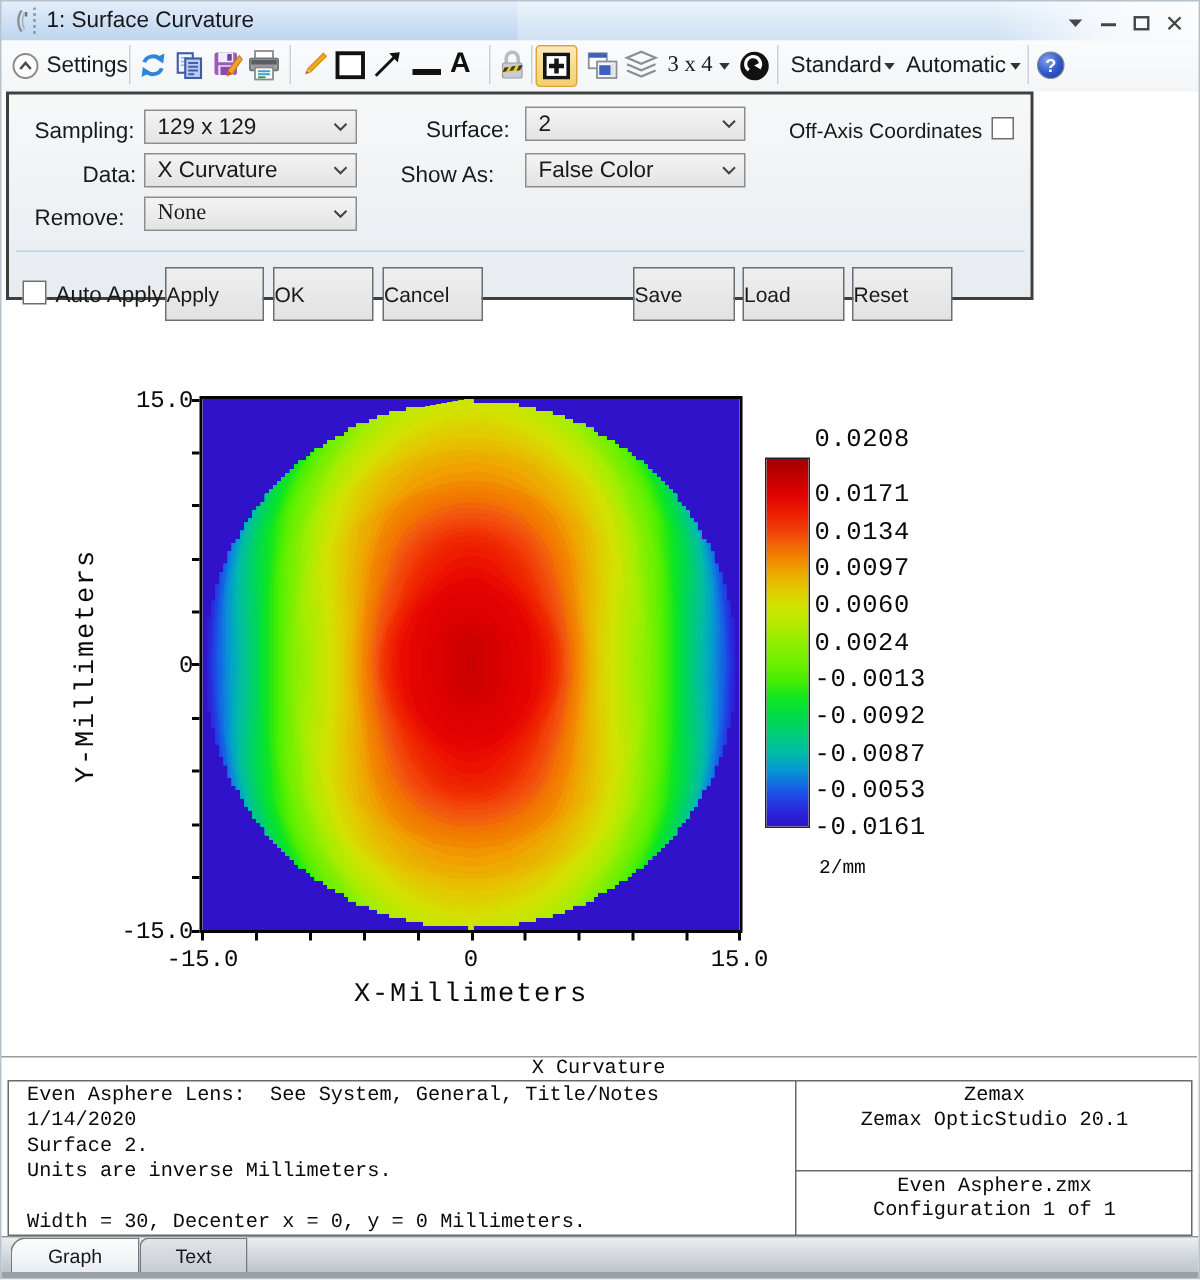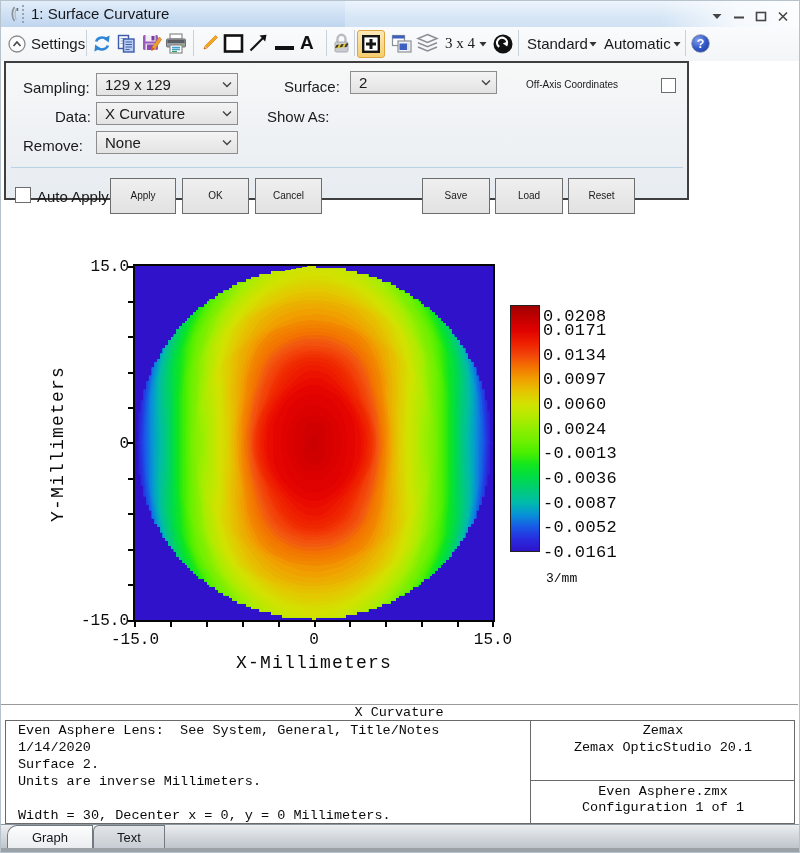--- a/index.html
+++ b/index.html
@@ -23,22 +23,22 @@
 
 #panel { left:4px; top:61px; width:685px; height:139px; border:2px solid #3f3f3f;
   background:linear-gradient(#f7f8f8,#e7ecf1); }
 .plabel { position:absolute; font-size:15px; color:#1a1a1a; }
 .dd { position:absolute; height:23px; border:1px solid #8d8d8d;
   background:linear-gradient(#f4f4f4,#e3e3e3); font-size:15px; color:#1a1a1a; }
 .dd span.val { position:absolute; left:8px; top:2px; }
 .dd svg.chev { position:absolute; right:5px; top:7px; }
 .cb { position:absolute; width:15px; height:15px; border:1px solid #6d6d6d; background:#fff; }
 .btn { position:absolute; top:115px; height:36px; border:1px solid #6d6d6d;
-  background:linear-gradient(#efefef,#e2e2e2); font-size:10px; color:#1a1a1a;
-  text-align:center; line-height:34px; }
+  background:linear-gradient(#efefef,#e2e2e2); font-size:14px; color:#1a1a1a;
+  text-align:left; line-height:34px; }
 #groove { position:absolute; left:5px; top:104px; width:672px; height:1px; background:#b9d2e4; }
 
 
 #plotbox { left:133px; top:264px; width:362px; height:358px; border:2px solid #050505; }
 .mono { font-family:"Liberation Mono", monospace; color:#0a0a0a; }
 .tick { position:absolute; background:#050505; }
 #cbar { left:510px; top:305px; width:30px; height:247px; border:1px solid #222; }
 .cblab { position:absolute; left:543px; font-size:17px; letter-spacing:0.4px; }
 
 
@@ -214,35 +214,41 @@
       </svg>
     </div>
   <span class="plabel" style="left:17px;top:45px;margin-left:32px;">Data:</span>
   <div class="dd" style="left:90px;top:39px;width:142px;">
       <span class="val">X Curvature</span>
       <svg class="chev" width="10" height="8">
         <path d="M1 1.5 L5 5.5 L9 1.5" fill="none" stroke="#444" stroke-width="1.4"></path>
       </svg>
     </div>
   <span class="plabel" style="left:17px;top:74px;">Remove:</span>
-  <div class="dd" style="left:90px;top:68px;width:142px;">
+  <div class="dd" style="left:90px;top:68px;width:142px;font-family:Liberation Serif, serif;">
       <span class="val">None</span>
       <svg class="chev" width="10" height="8">
         <path d="M1 1.5 L5 5.5 L9 1.5" fill="none" stroke="#444" stroke-width="1.4"></path>
       </svg>
     </div>
   <span class="plabel" style="left:261px;top:15px;margin-left:17px;">Surface:</span>
   <div class="dd" style="left:344px;top:8px;width:147px;">
       <span class="val">2</span>
       <svg class="chev" width="10" height="8">
         <path d="M1 1.5 L5 5.5 L9 1.5" fill="none" stroke="#444" stroke-width="1.4"></path>
       </svg>
     </div>
   <span class="plabel" style="left:261px;top:45px;">Show As:</span>
-  <span class="plabel" style="left:520px;top:16px;font-size:10px;">Off-Axis Coordinates</span>
+  <div class="dd" style="left:344px;top:39px;width:147px;">
+      <span class="val">False Color</span>
+      <svg class="chev" width="10" height="8">
+        <path d="M1 1.5 L5 5.5 L9 1.5" fill="none" stroke="#444" stroke-width="1.4"></path>
+      </svg>
+    </div>
+  <span class="plabel" style="left:520px;top:16px;font-size:14px;">Off-Axis Coordinates</span>
   <div class="cb" style="left:655px;top:15px;"></div>
   <div id="groove"></div>
   <div class="cb" style="left:9px;top:124px;width:16px;height:16px;"></div>
   <span class="plabel" style="left:31px;top:125px;">Auto Apply</span>
   <div class="btn" style="left:104px;width:66px;">Apply</div>
   <div class="btn" style="left:176px;width:67px;">OK</div>
   <div class="btn" style="left:249px;width:67px;">Cancel</div>
   <div class="btn" style="left:416px;width:68px;">Save</div>
   <div class="btn" style="left:489px;width:68px;">Load</div>
   <div class="btn" style="left:562px;width:67px;">Reset</div>
@@ -396,32 +402,32 @@
           <stop offset="0.75" stop-color="#00cc78"></stop>
           <stop offset="0.80" stop-color="#00bca8"></stop>
           <stop offset="0.85" stop-color="#0694d6"></stop>
           <stop offset="0.90" stop-color="#185ae6"></stop>
           <stop offset="0.95" stop-color="#282dde"></stop>
           <stop offset="1.00" stop-color="#2f12c9"></stop>
         </linearGradient>
       </defs>
       <rect width="28" height="245" fill="url(#cbg)"></rect>
     </svg></div>
-<div class="abs mono cblab" style="top:307px;">0.0208</div>
+<div class="abs mono cblab" style="top:284px;">0.0208</div>
 <div class="abs mono cblab" style="top:321px;">0.0171</div>
 <div class="abs mono cblab" style="top:346px;">0.0134</div>
 <div class="abs mono cblab" style="top:370px;">0.0097</div>
 <div class="abs mono cblab" style="top:395px;">0.0060</div>
 <div class="abs mono cblab" style="top:420px;text-align:center;">0.0024</div>
 <div class="abs mono cblab" style="top:444px;">-0.0013</div>
-<div class="abs mono cblab" style="top:469px;">-0.0036</div>
+<div class="abs mono cblab" style="top:469px;">-0.0092</div>
 <div class="abs mono cblab" style="top:494px;">-0.0087</div>
-<div class="abs mono cblab" style="top:518px;">-0.0052</div>
+<div class="abs mono cblab" style="top:518px;">-0.0053</div>
 <div class="abs mono cblab" style="top:543px;">-0.0161</div>
-<div class="abs mono" style="left:546px;top:571px;font-size:13px;">3/mm</div>
+<div class="abs mono" style="left:546px;top:571px;font-size:13px;">2/mm</div>
 
 <div class="abs" id="botrule"></div>
 <div class="abs bmono" style="left:0px;top:705px;width:798px;text-align:center;font-size:13.5px;">X Curvature</div>
 <div class="abs" id="botbox"></div>
 <div class="abs" style="left:530px;top:720px;width:1px;height:104px;background:#6a6a6a;"></div>
 <div class="abs" style="left:530px;top:780px;width:265px;height:1px;background:#6a6a6a;"></div>
 <div class="abs bmono" style="left:18px;top:722px;line-height:17px;white-space:pre;">Even Asphere Lens:  See System, General, Title/Notes
 1/14/2020
 Surface 2.
 Units are inverse Millimeters.

